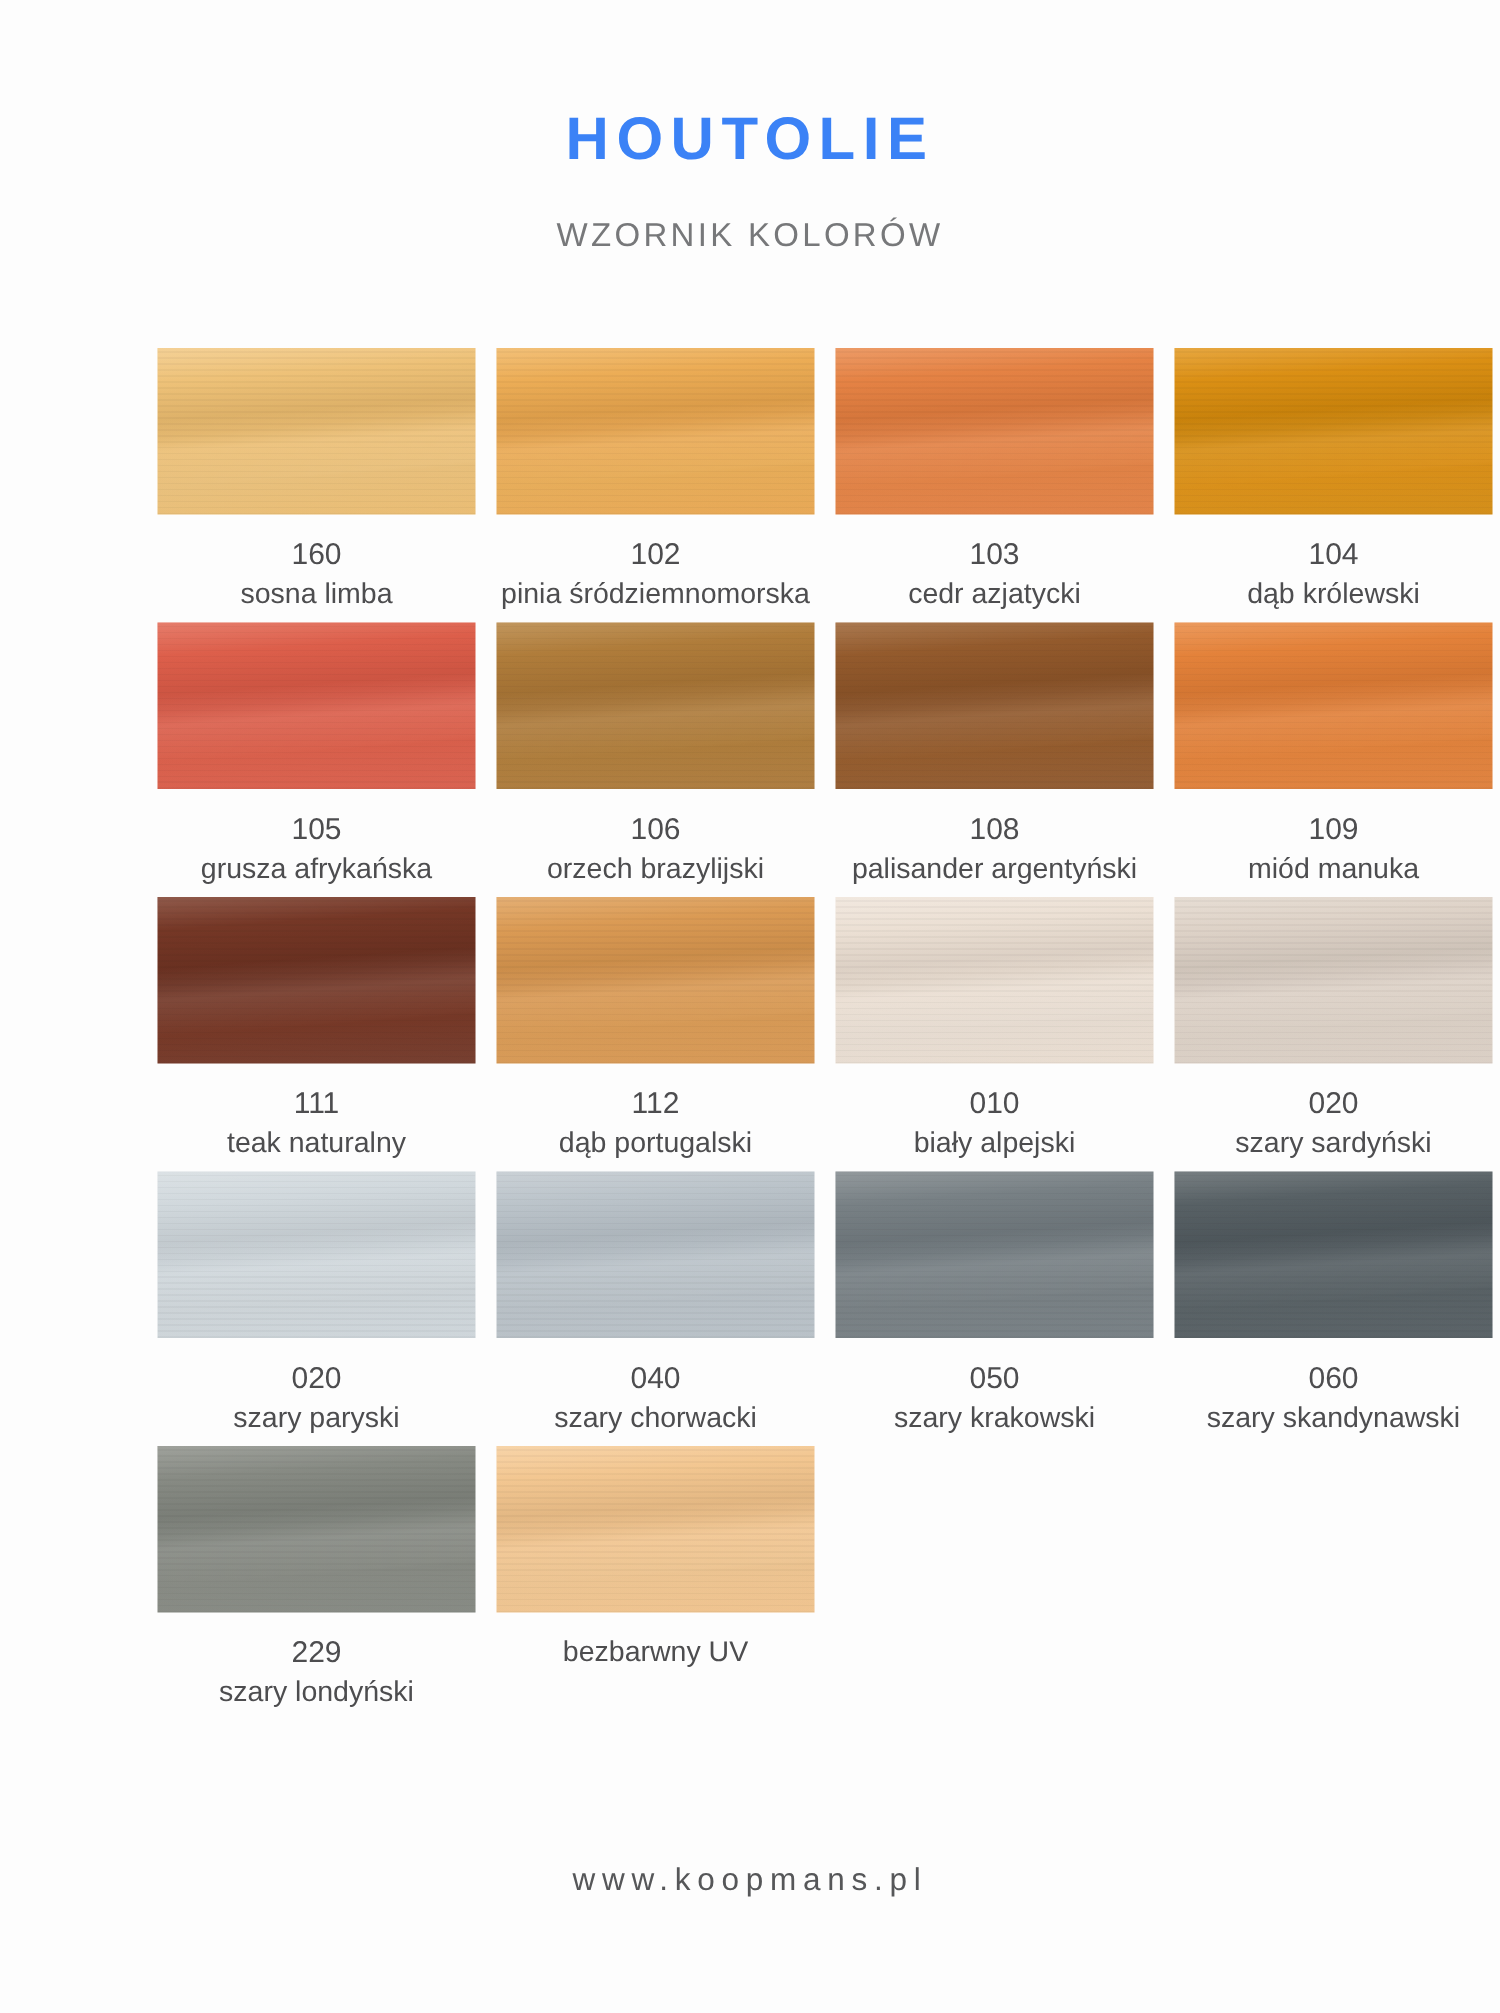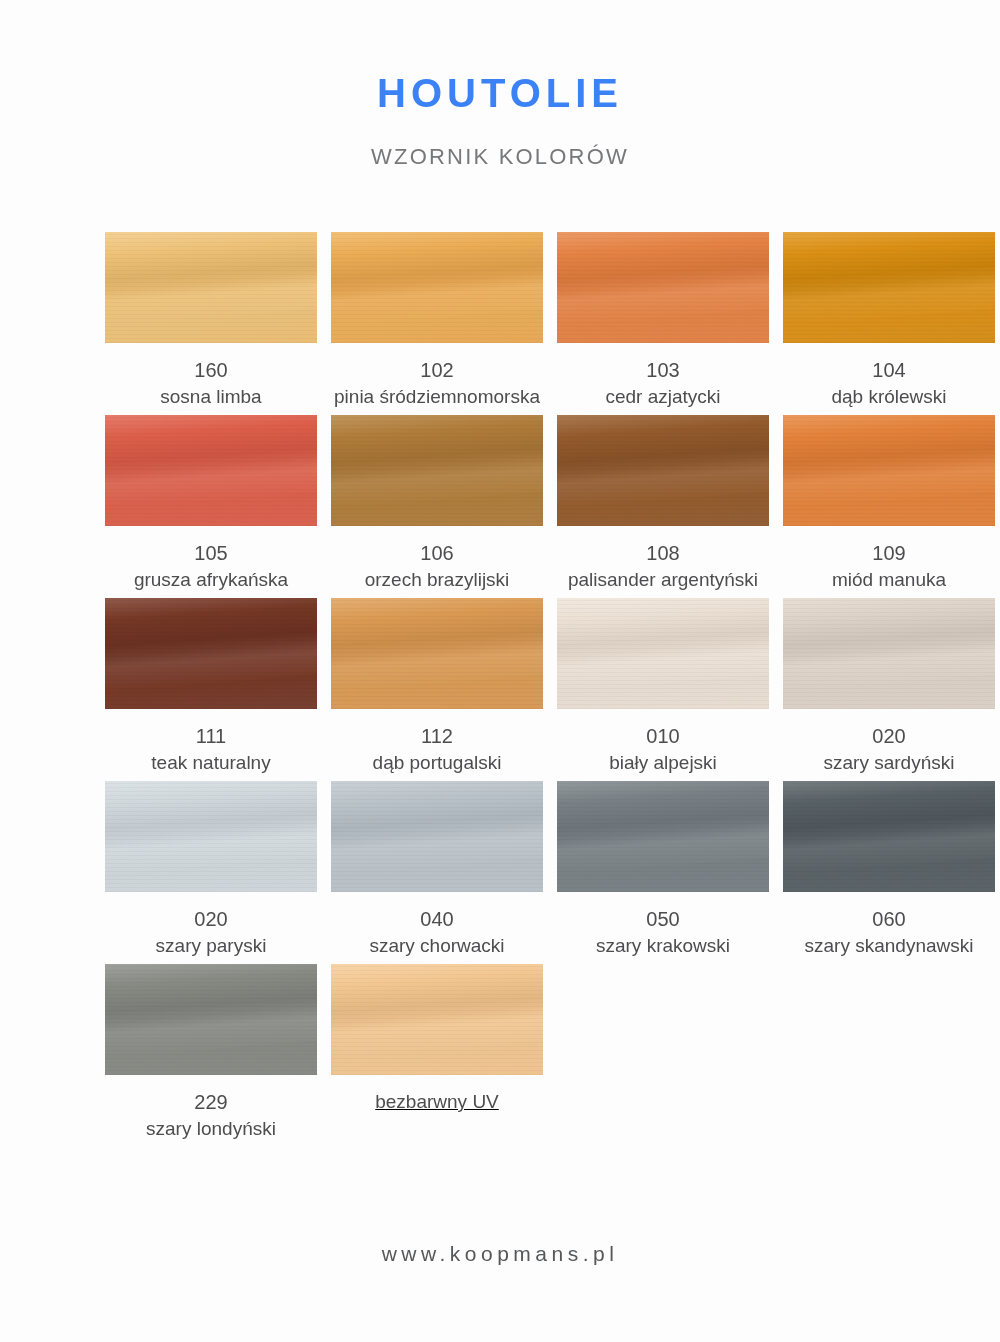--- a/index.html
+++ b/index.html
@@ -120,21 +120,21 @@
   }
 
   .name {
     font-size: 19px;
     color: #4d4d4f;
     line-height: 1.35;
     font-weight: 400;
     white-space: nowrap;
   }
   
-  .cell.no-code .labels { display: flex; flex-direction: column; text-decoration: underline; }
+  .cell.no-code .labels { display: flex; flex-direction: column; }
   .cell.no-code .name { order: -1; }
 
   
   .footer {
     position: absolute;
     left: 0;
     right: 0;
     bottom: 76px;
     text-align: center;
   }

